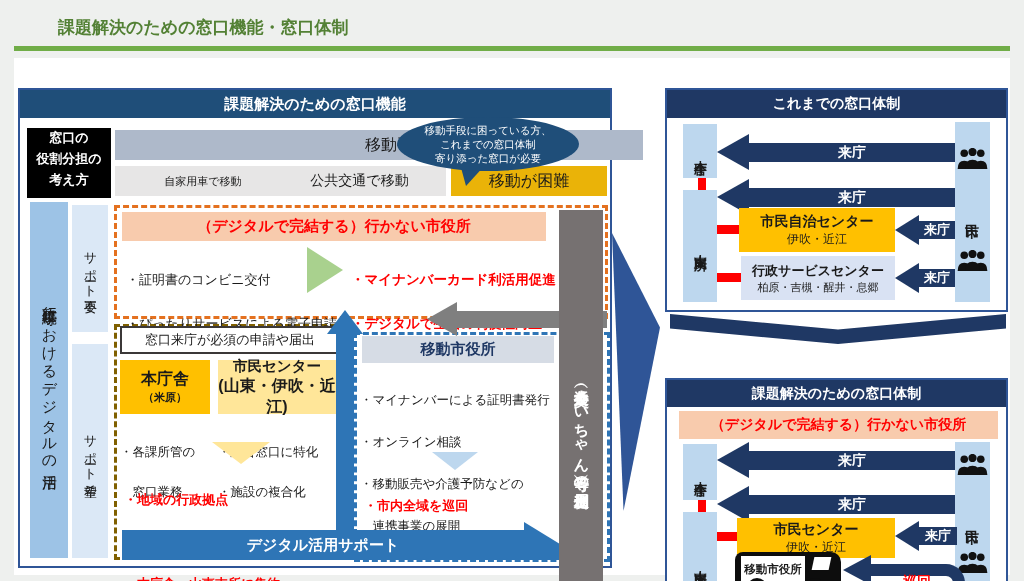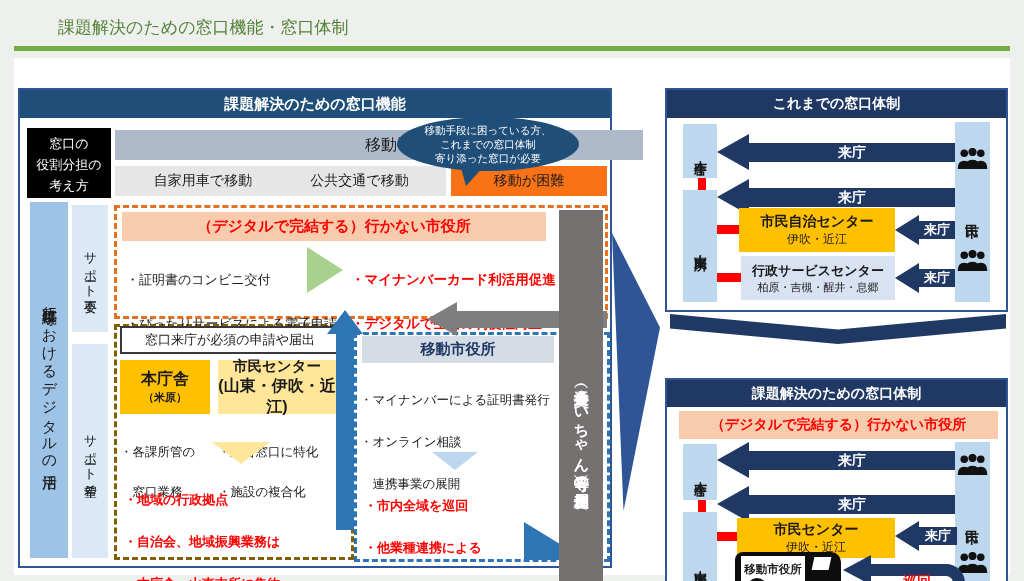--- a/index.html
+++ b/index.html
@@ -16,37 +16,37 @@
   .panel{position:absolute;background:#fff;border:2px solid #2f5597;box-sizing:border-box;}
   .hdr{position:absolute;left:0;top:0;right:0;color:#fff;font-weight:bold;}
   .shaft{position:absolute;background:#1f3864;color:#fff;font-weight:bold;display:flex;align-items:center;justify-content:center;}
   .lightbox{background:#bdd7ee;}
   .redconn{position:absolute;background:#ff0000;}
   .bullets{position:absolute;white-space:pre-line;}
 </style>
 </head>
 <body>
 
-<div class="abs" style="left:22px;top:16px;font-size:17px;font-weight:normal;color:#538135;padding-left:36px;">課題解決のための窓口機能・窓口体制</div>
+<div class="abs" style="left:22px;top:16px;font-size:17px;font-weight:bold;color:#538135;padding-left:36px;">課題解決のための窓口機能・窓口体制</div>
 <div class="abs" style="left:14px;top:46px;width:996px;height:5px;background:#70ad47;"></div>
 <div class="abs" style="left:14px;top:58px;width:996px;height:517px;background:#ffffff;"></div>
 
 <div class="panel" style="left:18px;top:88px;width:594px;height:480px;">
   <div class="hdr ctr" style="height:28px;background:#1f4e79;font-size:15px;">課題解決のための窓口機能</div>
 
-  <div class="abs" style="left:7px;top:38px;width:84px;height:70px;background:#000;color:#fff;font-weight:normal;font-size:13px;text-align:center;line-height:1.6;padding-top:6px;box-sizing:border-box;">
+  <div class="abs" style="left:7px;top:38px;width:84px;height:70px;background:#000;color:#fff;font-weight:bold;font-size:13px;text-align:center;line-height:1.6;padding-top:0;box-sizing:border-box;">
     <div>窓口の</div>
     <div>役割分担の</div>
     <div>考え方</div>
   </div>
 
   <div class="abs ctr" style="left:95px;top:40px;width:492px;height:30px;background:#aeb9ca;font-size:16px;padding-left:36px;">移動手段</div>
-  <div class="abs ctr" style="left:95px;top:76px;width:176px;height:30px;background:#e7e6e6;font-size:14px;">自家用車で移動</div>
+  <div class="abs ctr" style="left:95px;top:76px;width:176px;height:30px;background:#e7e6e6;font-size:11px;">自家用車で移動</div>
   <div class="abs ctr" style="left:253px;top:76px;width:173px;height:30px;background:#e7e6e6;font-size:14px;">公共交通で移動</div>
-  <div class="abs ctr" style="left:431px;top:76px;width:156px;height:30px;background:#f97316;font-size:14px;">移動が困難</div>
+  <div class="abs ctr" style="left:431px;top:76px;width:156px;height:30px;background:#eab308;font-size:16px;">移動が困難</div>
 
   <div class="abs tri" style="left:440px;top:74px;border-top:22px solid #1f4e79;border-left:6px solid transparent;border-right:20px solid transparent;z-index:3;"></div>
   <div class="abs ctr" style="left:377px;top:27px;width:182px;height:54px;background:#1f4e79;border-radius:50%;color:#fff;font-size:10.5px;line-height:1.35;z-index:3;">
     <div>
       <div>移動手段に困っている方、</div>
       <div>これまでの窓口体制</div>
       <div>寄り添った窓口が必要</div>
     </div>
   </div>
 
@@ -102,30 +102,32 @@
   <div class="bullets" style="left:104px;top:378px;font-size:13px;line-height:21px;color:#ff0000;font-weight:600;z-index:2;">
     <div>・地域の行政拠点</div>
     <div>・自治会、地域振興業務は</div>
     <div>　本庁舎、山東支所に集約</div>
   </div>
 
   <div class="abs ctr" style="left:342px;top:246px;width:192px;height:27px;background:#d6dce5;color:#1f3864;font-weight:bold;font-size:15px;z-index:2;">移動市役所</div>
   <div class="bullets" style="left:340px;top:279px;font-size:12.5px;line-height:21px;z-index:2;">
     <div>・マイナンバーによる証明書発行</div>
     <div>・オンライン相談</div>
+    <div>・移動販売や介護予防などの</div>
     <div>　連携事業の展開</div>
   </div>
   <div class="abs tri" style="left:412px;top:362px;border-top:18px solid #bdd7ee;border-left:23px solid transparent;border-right:23px solid transparent;z-index:2;"></div>
   <div class="bullets" style="left:344px;top:384px;font-size:13px;line-height:21px;color:#ff0000;font-weight:600;z-index:2;">
     <div>・市内全域を巡回</div>
     <div>・他業種連携による</div>
     <div>　小さなにぎわいの創出</div>
   </div>
 
   <div class="abs" style="left:504px;top:432px;width:62px;height:38px;background:#2e75b6;clip-path:polygon(0 0,100% 100%,0 100%);z-index:4;"></div>
+  <div class="abs ctr" style="left:102px;top:440px;width:402px;height:30px;background:#2e75b6;color:#fff;font-weight:bold;font-size:15px;z-index:5;">デジタル活用サポート</div>
 
   <div class="abs ctr vt" style="left:539px;top:120px;width:44px;height:440px;background:#767171;color:#fff;font-weight:bold;font-size:15px;z-index:8;letter-spacing:0;">公共交通（まいちゃん号等）の利用促進</div>
 </div>
 
 <div class="abs" style="left:612px;top:233px;width:48px;height:278px;background:#2f5597;clip-path:polygon(0 0,100% 34%,24% 100%);"></div>
 
 <div class="panel" style="left:665px;top:88px;width:343px;height:224px;">
   <div class="hdr ctr" style="height:28px;background:#1f3864;font-size:14px;">これまでの窓口体制</div>
 
   <div class="abs ctr vt lightbox" style="left:16px;top:34px;width:34px;height:54px;font-size:13px;font-weight:600;">本庁舎</div>

